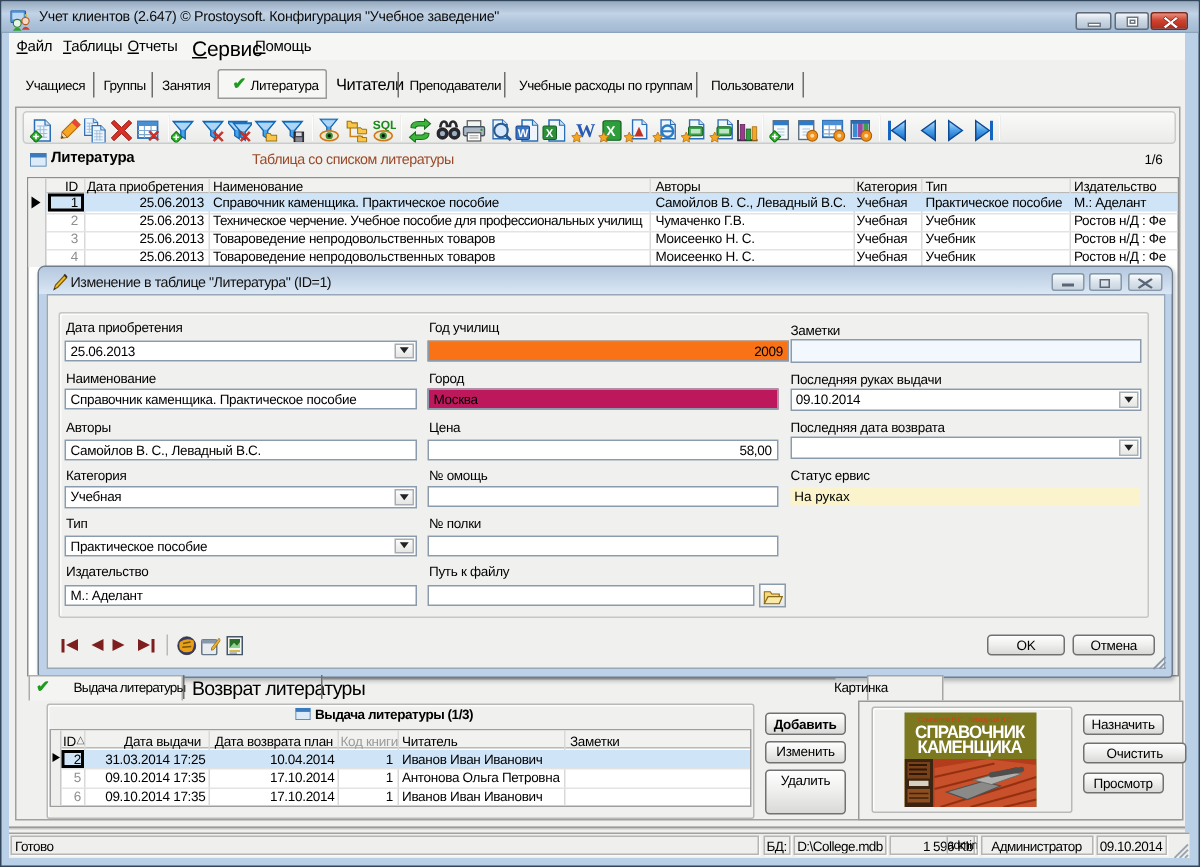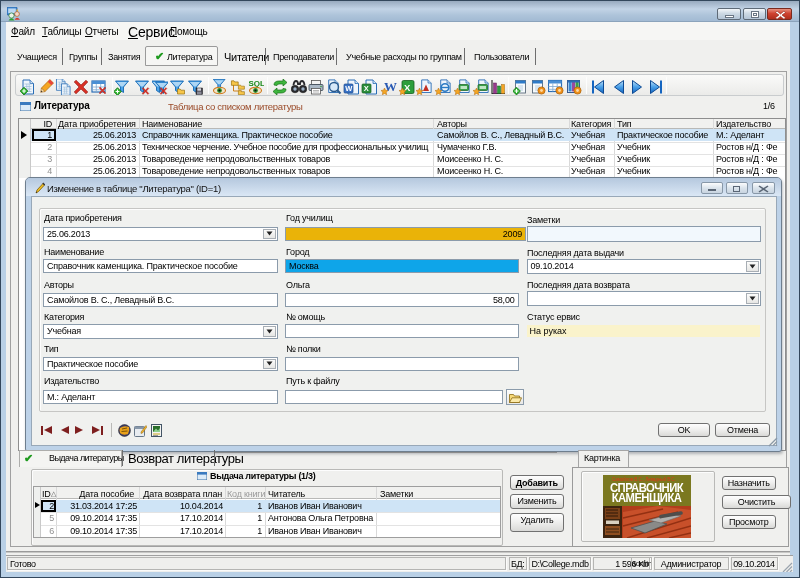--- a/index.html
+++ b/index.html
@@ -18,20 +18,21 @@
 <div class="a" style="left:1px;top:1px;width:798px;height:21px;background:linear-gradient(#98aabf,#c2d3e6 40%,#aec4da 70%,#a2bad3);border-bottom:1px solid #8ba3bb"></div>
 <svg class="a" style="left:7px;top:7px" width="14" height="14" viewBox="0 0 14 14">
  <rect x="0" y="0" width="10" height="8" rx="1" fill="#4a90d9" stroke="#1d5a9e" stroke-width="0.8"></rect>
  <rect x="1.2" y="1.5" width="7.6" height="4.5" fill="#bcd8f2"></rect>
  <circle cx="4.5" cy="8.5" r="2.6" fill="#e8f4e8" stroke="#2d7a2d" stroke-width="0.7"></circle>
  <path d="M1.5 13.5 q3-4.5 6 0 z" fill="#2fa12f"></path>
  <circle cx="10" cy="7" r="2.4" fill="#f5d9c8" stroke="#b05a1e" stroke-width="0.7"></circle>
  <path d="M7.5 12.8 q2.5-4 5.5 0 z" fill="#d43b2a"></path>
  <path d="M9.5 2.5 l1.5 0 0 1.5 -1.5 0 z" fill="#f2b22a"></path>
 </svg>
+<div class="a" style="left:26px;top:5px;font-size:9.5px;line-height:13px;color:#0c0c0c;letter-spacing:-0.2px">Учет клиентов (2.647) © Prostoysoft. Конфигурация "Учебное заведение"</div>
 
 <div class="a" style="left:717px;top:8px;width:24px;height:12px;border:1px solid #5e6a77;border-radius:2px;background:linear-gradient(#f4f7fa,#cdd9e4 45%,#b4c5d6)">
       <div class="a" style="left:7px;top:6px;width:9px;height:3px;background:#fff;border:1px solid #6a7684"></div>
     </div>
 <div class="a" style="left:743px;top:8px;width:23px;height:12px;border:1px solid #5e6a77;border-radius:2px;background:linear-gradient(#f4f7fa,#cdd9e4 45%,#b4c5d6)">
       <div class="a" style="left:7px;top:2px;width:8px;height:7px;background:#fff;border:1px solid #6a7684">
         <div class="a" style="left:1px;top:1px;width:4px;height:3px;border:1px solid #6a7684"></div>
       </div>
     </div>
 <div class="a" style="left:767px;top:8px;width:25px;height:12px;border:1px solid #7a2a1e;border-radius:2px;background:linear-gradient(#e89180,#cf4330 45%,#b02e1c)">
@@ -458,21 +459,21 @@
           <path d="M1.5 0.5 L5.5 3 L9.5 0.5 L10.5 1.5 L6.8 4 L10.5 6.5 L9.5 7.5 L5.5 5 L1.5 7.5 L0.5 6.5 L4.2 4 L0.5 1.5 Z" fill="#5a6675"></path>
         </svg>
       </div>
       <div class="a" style="left:31px;top:196px;width:746px;height:250px;background:#f0f1ef;border:1px solid #98a8b8"></div>
       <div class="a" style="left:39px;top:207.5px;width:727px;height:204px;border:1px solid #c6c6c4;border-radius:2px;box-shadow:inset 1px 1px 0 #fdfdfd"></div>
       <div class="lbl" style="left:44px;top:214px">Дата приобретения</div>
       <div class="lbl" style="left:286px;top:214px">Год училищ</div>
       <div class="lbl" style="left:44px;top:247.5px">Наименование</div>
       <div class="lbl" style="left:286px;top:247.5px">Город</div>
       <div class="lbl" style="left:44px;top:280.5px">Авторы</div>
-      <div class="lbl" style="left:286px;top:280.5px">Ольга</div>
+      <div class="lbl" style="left:286px;top:280.5px">Цена</div>
       <div class="lbl" style="left:44px;top:312.5px">Категория</div>
       <div class="lbl" style="left:286px;top:312.5px">№ омощь</div>
       <div class="lbl" style="left:44px;top:344.5px">Тип</div>
       <div class="lbl" style="left:286px;top:344.5px">№ полки</div>
       <div class="lbl" style="left:44px;top:377px">Издательство</div>
       <div class="lbl" style="left:286px;top:377px">Путь к файлу</div>
       <div class="inp" style="left:43px;top:226.5px;width:234.5px;height:14.5px;line-height:12.5px">25.06.2013<div class="cb">
           <svg width="7" height="5" viewBox="0 0 7 5">
             <path d="M0.5 0.5 h6 l-3 4 z" fill="#222"></path>
           </svg>
@@ -483,35 +484,35 @@
           <svg width="7" height="5" viewBox="0 0 7 5">
             <path d="M0.5 0.5 h6 l-3 4 z" fill="#222"></path>
           </svg>
         </div></div>
       <div class="inp" style="left:43px;top:356.5px;width:234.5px;height:14.5px;line-height:12.5px">Практическое пособие<div class="cb">
           <svg width="7" height="5" viewBox="0 0 7 5">
             <path d="M0.5 0.5 h6 l-3 4 z" fill="#222"></path>
           </svg>
         </div></div>
       <div class="inp" style="left:43px;top:389.5px;width:234.5px;height:14px;line-height:12px;text-align:left;background:#fff">М.: Аделант</div>
-      <div class="inp" style="left:285px;top:226.5px;width:241px;height:14px;line-height:12px;text-align:right;background:#eab308">2009</div>
-      <div class="inp" style="left:285px;top:259px;width:233.5px;height:14px;line-height:12px;text-align:left;background:#0ea5e9">Москва</div>
+      <div class="inp" style="left:285px;top:226.5px;width:241px;height:14px;line-height:12px;text-align:right;background:#f97316">2009</div>
+      <div class="inp" style="left:285px;top:259px;width:233.5px;height:14px;line-height:12px;text-align:left;background:#be185d">Москва</div>
       <div class="inp" style="left:285px;top:292.5px;width:233.5px;height:14px;line-height:12px;text-align:right;background:#fff">58,00</div>
       <div class="inp" style="left:285px;top:324px;width:233.5px;height:14px;line-height:12px;text-align:left;background:#fff"></div>
       <div class="inp" style="left:285px;top:356.5px;width:233.5px;height:14px;line-height:12px;text-align:left;background:#fff"></div>
       <div class="inp" style="left:285px;top:389.5px;width:217.5px;height:14px;line-height:12px;text-align:left;background:#fff"></div>
       <div class="a" style="left:506px;top:388.5px;width:18px;height:16px;border:1px solid #8b9bab;background:linear-gradient(#fdfdfc,#e8e8e6)">
 <svg class="a" style="left:2px;top:3px" width="13" height="10" viewBox="0 0 13 10">
           <path d="M0.5 9.5 L0.5 1.5 L4.5 1.5 L5.5 3 L10.5 3 L10.5 9.5 Z" fill="#f7d978" stroke="#8a6914" stroke-width="0.8"></path>
           <path d="M0.5 9.5 L3 4.8 L12.5 4.8 L10.5 9.5 Z" fill="#fbe9a8" stroke="#8a6914" stroke-width="0.8"></path>
         </svg>
       </div>
       <div class="lbl" style="left:527px;top:215.5px">Заметки</div>
       <div class="inp" style="left:526.5px;top:225.5px;width:234.5px;height:16px;line-height:14px;text-align:left;background:#f2f8fd"></div>
-      <div class="lbl" style="left:527px;top:248.5px">Последняя дата выдачи</div>
+      <div class="lbl" style="left:527px;top:248.5px">Последняя руках выдачи</div>
       <div class="inp" style="left:526.5px;top:258.5px;width:234.5px;height:15.5px;line-height:13.5px">09.10.2014<div class="cb">
           <svg width="7" height="5" viewBox="0 0 7 5">
             <path d="M0.5 0.5 h6 l-3 4 z" fill="#222"></path>
           </svg>
         </div></div>
       <div class="lbl" style="left:527px;top:280.5px">Последняя дата возврата</div>
       <div class="inp" style="left:526.5px;top:290.5px;width:234.5px;height:15px;line-height:13px">
         <div class="cb">
           <svg width="7" height="5" viewBox="0 0 7 5">
             <path d="M0.5 0.5 h6 l-3 4 z" fill="#222"></path>
@@ -560,39 +561,39 @@
     </div>
 <div id="BOT">
       <div class="a" style="left:19px;top:450px;width:103px;height:17px;background:#f4f4f2;border:1px solid #adadab;border-bottom:none"></div>
       <div class="a" style="left:24px;top:453px;width:10px;height:11px;color:#1e9a1e;font-size:11px;font-weight:bold;line-height:11px">✔</div>
       <div class="lbl" style="left:49px;top:453.5px;font-size:9px;letter-spacing:-0.55px">Выдача литературы</div>
       <div class="lbl" style="left:128px;top:453.5px;font-size:13px;letter-spacing:-0.45px">Возврат литературы</div>
       <div class="a" style="left:122px;top:450px;width:1px;height:16px;background:#6e6e6e"></div>
       <div class="a" style="left:213.5px;top:450px;width:1px;height:16px;background:#6e6e6e"></div>
       <div class="a" style="left:214.5px;top:452px;width:342px;height:1px;background:#8a8a8a"></div>
       <div class="a" style="left:578px;top:450px;width:51px;height:17px;background:#f0f0ee;border:1px solid #a5a5a5;border-bottom:none"></div>
-      <div class="lbl" style="left:584px;top:453.5px;font-size:9px;letter-spacing:-0.3px">Картинка</div>
+      <div class="lbl" style="left:556px;top:453.5px;font-size:9px;letter-spacing:-0.3px">Картинка</div>
       <div class="a" style="left:571.5px;top:466.5px;width:217px;height:80px;border:1px solid #9a9a9a;background:#f0f0ee"></div>
       <div class="a" style="left:31px;top:469px;width:472px;height:76.5px;border:1px solid #b9b9b7;border-radius:2px;box-shadow:inset 1px 1px 0 #fdfdfd;background:#f0f0ee"></div>
       <svg class="a" style="left:197px;top:471.5px" width="10" height="8" viewBox="0 0 10 8">
         <rect width="10" height="8" fill="#dcebf8" stroke="#3a6ea5" stroke-width="1"></rect>
         <rect width="10" height="2.6" fill="#3a7abf"></rect>
       </svg>
       <div class="lbl" style="left:210px;top:471.5px;font-size:9px;font-weight:bold;letter-spacing:-0.3px">Выдача литературы (1/3)</div>
       <div class="a" style="left:33px;top:486px;width:467.5px;height:52px;border:1px solid #9e9e9e;background:#fff"></div>
       <div class="a" style="left:34px;top:487px;width:465.5px;height:11.5px;background:#f1f1ef;border-bottom:1px solid #b9b9b7"></div>
       <div class="a" style="left:34px;top:487px;width:7px;height:50px;background:#eff0ee;border-right:1px solid #c9c9c9"></div>
       <div class="a" style="left:55.5px;top:487px;width:1px;height:50px;background:#d9d9d9"></div>
       <div class="a" style="left:138.5px;top:487px;width:1px;height:50px;background:#d9d9d9"></div>
       <div class="a" style="left:224.5px;top:487px;width:1px;height:50px;background:#d9d9d9"></div>
       <div class="a" style="left:264.5px;top:487px;width:1px;height:50px;background:#d9d9d9"></div>
       <div class="a" style="left:375.5px;top:487px;width:1px;height:50px;background:#d9d9d9"></div>
       <div class="lbl" style="left:42px;top:489.5px">ID</div>
       <div class="lbl" style="left:51px;top:489px;font-size:7px;color:#555">△</div>
-      <div class="lbl" style="left:58px;top:489.5px;width:76px;text-align:right">Дата пособие</div>
+      <div class="lbl" style="left:58px;top:489.5px;width:76px;text-align:right">Дата выдачи</div>
       <div class="lbl" style="left:140px;top:489.5px;width:82px;text-align:right">Дата возврата план</div>
       <div class="lbl" style="left:227px;top:489.5px;color:#9a9a9a">Код книги</div>
       <div class="lbl" style="left:268px;top:489.5px">Читатель</div>
       <div class="lbl" style="left:380px;top:489.5px">Заметки</div>
       <div class="a" style="left:41px;top:499.5px;width:458.5px;height:12.3px;background:#cfe4f6"></div>
       <div class="a" style="left:35px;top:502px;width:0;height:0;border-left:5px solid #000;border-top:3.5px solid transparent;border-bottom:3.5px solid transparent"></div>
       <div class="a" style="left:41px;top:499.5px;width:15px;height:12px;border:2px solid #000;background:#cfe4f6"></div>
       <div class="a" style="left:41px;top:512px;width:458.5px;height:1px;background:#e3e3e3"></div>
       <div class="a" style="left:41px;top:524.5px;width:458.5px;height:1px;background:#e3e3e3"></div>
       <div class="lbl" style="left:40px;top:501.5px;width:14px;text-align:right;color:#000">2</div>
@@ -605,21 +606,21 @@
       <div class="lbl" style="left:142px;top:514px;width:81px;text-align:right">17.10.2014</div>
       <div class="lbl" style="left:228px;top:514px;width:34px;text-align:right">1</div>
       <div class="lbl" style="left:268px;top:514px;width:106px;overflow:hidden">Антонова Ольга Петровна</div>
       <div class="lbl" style="left:40px;top:526.5px;width:14px;text-align:right;color:#8f8f8f">6</div>
       <div class="lbl" style="left:60px;top:526.5px;width:77px;text-align:right">09.10.2014 17:35</div>
       <div class="lbl" style="left:142px;top:526.5px;width:81px;text-align:right">17.10.2014</div>
       <div class="lbl" style="left:228px;top:526.5px;width:34px;text-align:right">1</div>
       <div class="lbl" style="left:268px;top:526.5px;width:106px;overflow:hidden">Иванов Иван Иванович</div>
       <div class="btn" style="left:509.5px;top:475px;width:54.5px;height:15px;line-height:14px;font-weight:bold">Добавить</div>
       <div class="btn" style="left:510px;top:494px;width:54px;height:14.5px;line-height:13.5px">Изменить</div>
-      <div class="btn" style="left:510px;top:513px;width:54px;height:19px;line-height:13.5px">Удалить</div>
+      <div class="btn" style="left:510px;top:513px;width:54px;height:30px;line-height:13.5px">Удалить</div>
       <div class="a" style="left:581px;top:470.5px;width:134px;height:71px;border:1px solid #b9b9b7;border-radius:2px;box-shadow:inset 1px 1px 0 #fdfdfd"></div>
       <div class="a" style="left:603px;top:474.5px;width:87.5px;height:63px;background:#7b7820;overflow:hidden">
 <div class="a" style="left:9px;top:2px;width:72px;height:5px;font-size:4.6px;line-height:5.5px;color:#e03818;white-space:nowrap;letter-spacing:-0.1px">Самойлов В.С., Левадный В.С.</div>
 <div class="a" style="left:0;top:8px;width:87px;text-align:center;font-size:12px;line-height:10.5px;font-weight:bold;color:#fff;letter-spacing:-0.6px;transform:scaleX(0.94);transform-origin:center">СПРАВОЧНИК<br>КАМЕНЩИКА</div>
 <svg class="a" style="left:0px;top:31px" width="88" height="32" viewBox="0 0 88 32">
 <rect x="0" y="0" width="88" height="32" fill="#b23c1c"></rect>
 <path d="M20 6 L55 0 L88 4 L88 32 L20 32 Z" fill="#c8502a"></path>
 <path d="M20 12 L60 3 M20 20 L75 6 M24 32 L88 12 M44 32 L88 20 M66 32 L88 27" stroke="#933012" stroke-width="1.4"></path>
 <path d="M28 22 L52 15 L64 18 L42 27 Z" fill="#8a8a88" stroke="#50504e" stroke-width="0.8"></path>
 <path d="M46 14 L68 8 L78 10 L58 17 Z" fill="#b0b0ae" stroke="#6a6a68" stroke-width="0.6"></path>

